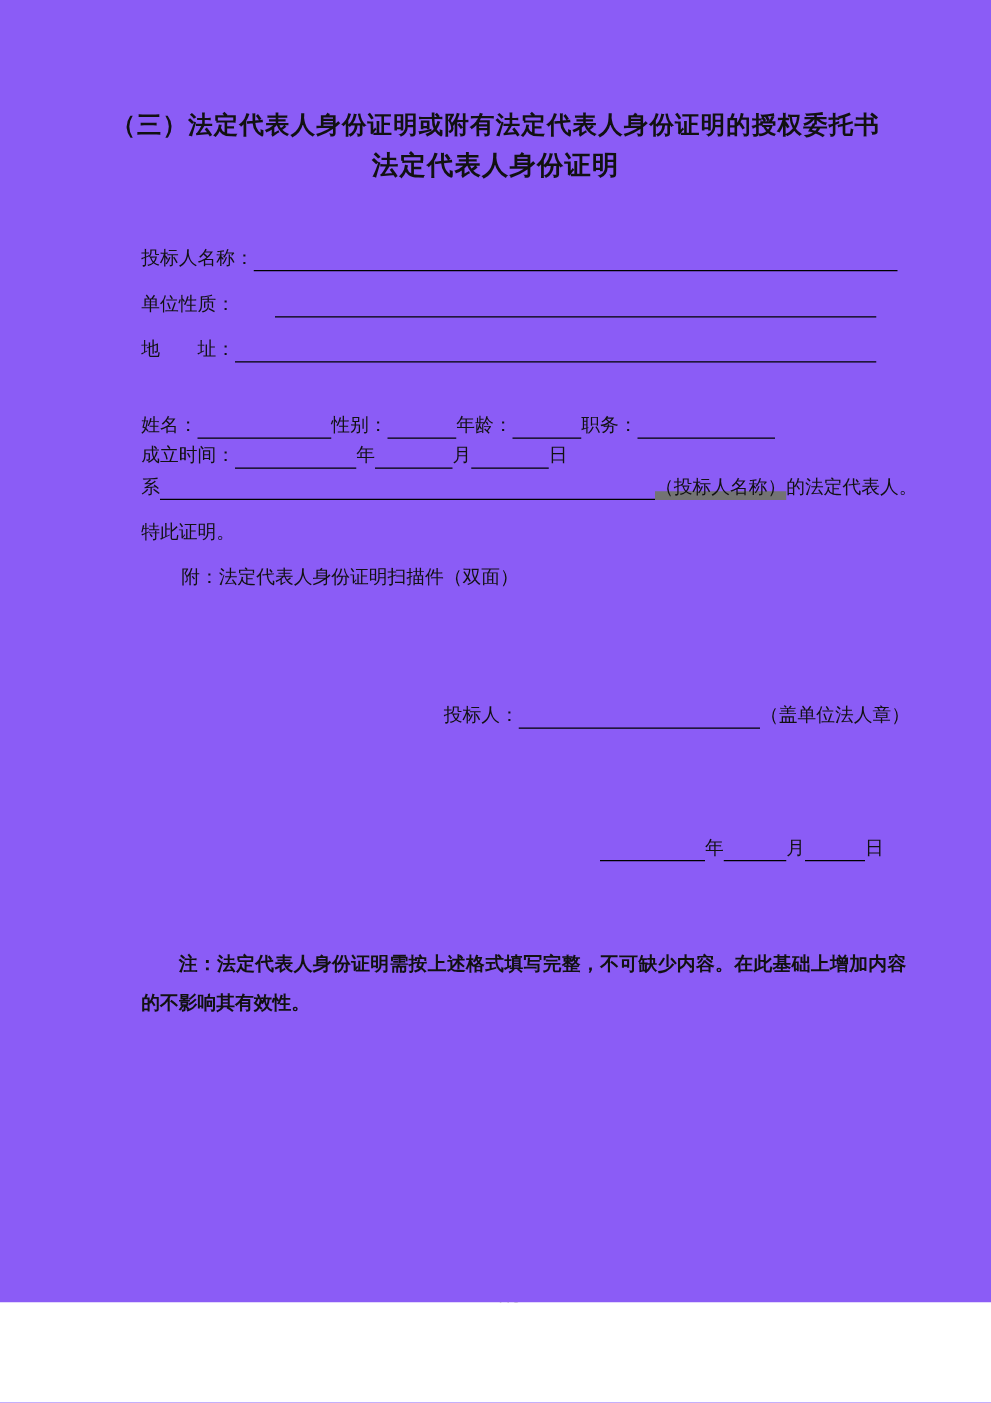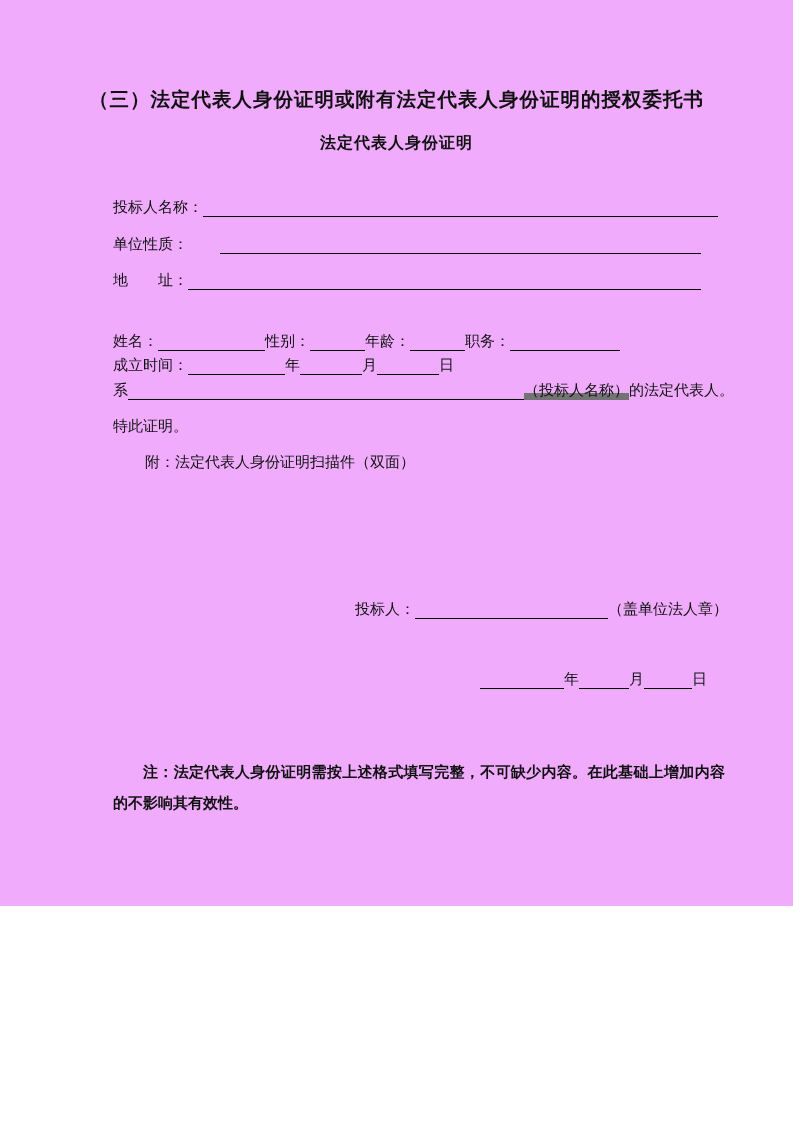--- a/index.html
+++ b/index.html
@@ -4,38 +4,38 @@
 <style>
   * { margin: 0; padding: 0; box-sizing: border-box; }
   html, body { background: #ffffff; }
   body {
     font-family: "Liberation Serif", "DejaVu Serif", serif;
     color: #111111;
   }
   .page {
     position: relative;
     width: 793px;
-    height: 906px;
-    background: #f0abfc;
+    height: 1042px;
+    background: #8b5cf6;
     overflow: hidden;
   }
   .title1 {
     position: absolute;
     top: 86px; left: 0; right: 0;
     text-align: center;
     font-size: 19.5px;
     font-weight: bold;
     letter-spacing: 1px;
     white-space: nowrap;
   }
   .title2 {
     position: absolute;
-    top: 133px; left: 0; right: 0;
+    top: 118px; left: 0; right: 0;
     text-align: center;
-    font-size: 16px;
+    font-size: 21px;
     font-weight: bold;
     letter-spacing: 1px;
   }
   .row {
     position: absolute;
     left: 113px;
     display: flex;
     align-items: flex-end;
     font-size: 15px;
     line-height: 19px;
@@ -122,21 +122,21 @@
   </div>
 
   <div class="row" style="top:417px;">
     <span class="lbl">特此证明。</span>
   </div>
 
   <div class="row attach-indent" style="top:453px;">
     <span class="lbl">附：法定代表人身份证明扫描件（双面）</span>
   </div>
 
-  <div class="row" style="top:600px; left:355px;">
+  <div class="row" style="top:564px; left:355px;">
     <span class="lbl">投标人：</span>
     <span class="blank" style="width:193px;"></span>
     <span class="lbl">（盖单位法人章）</span>
   </div>
 
   <div class="row" style="top:670px; left:480px;">
     <span class="blank" style="width:84px;"></span>
     <span class="lbl">年</span>
     <span class="blank" style="width:50px;"></span>
     <span class="lbl">月</span>

